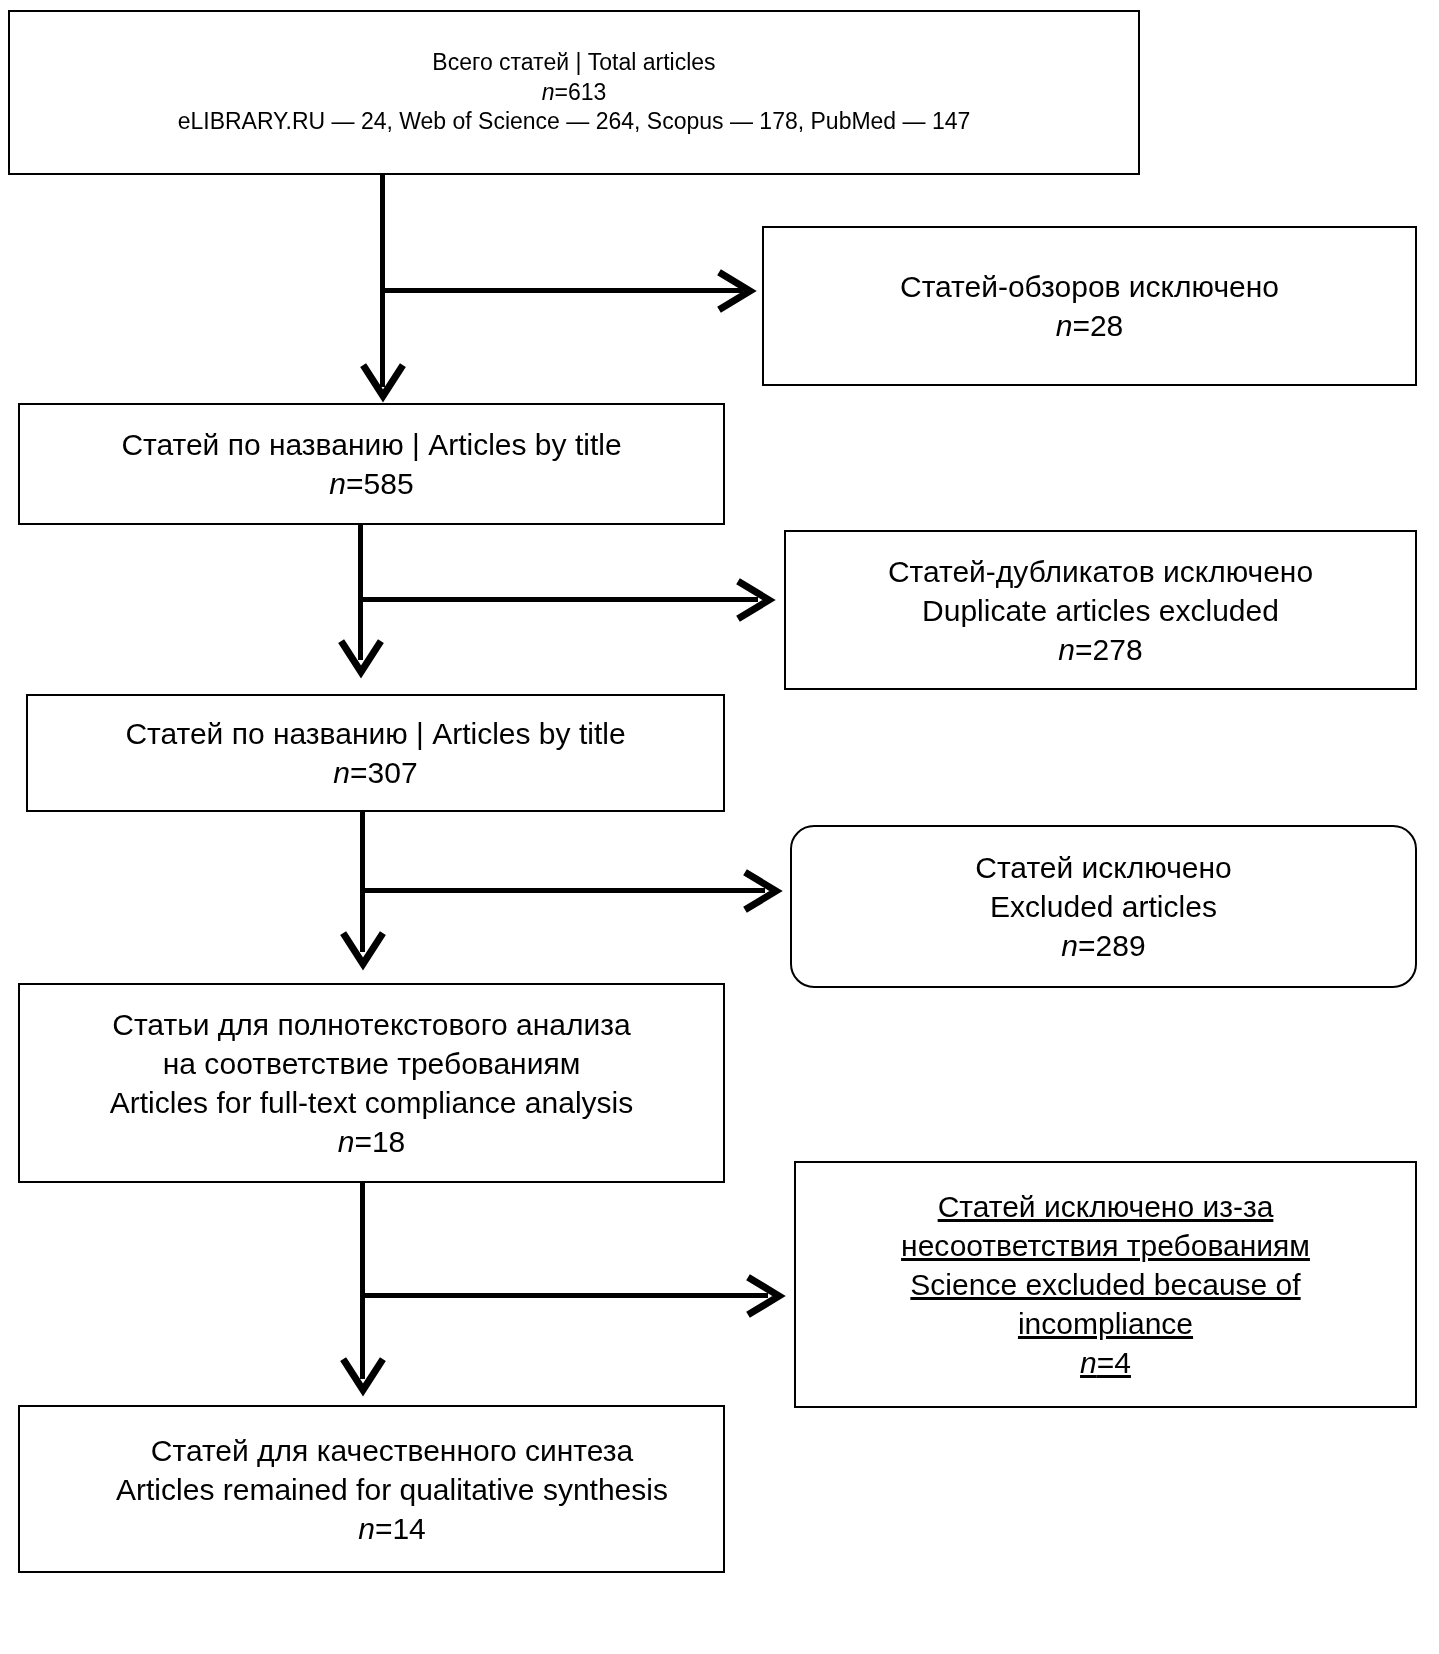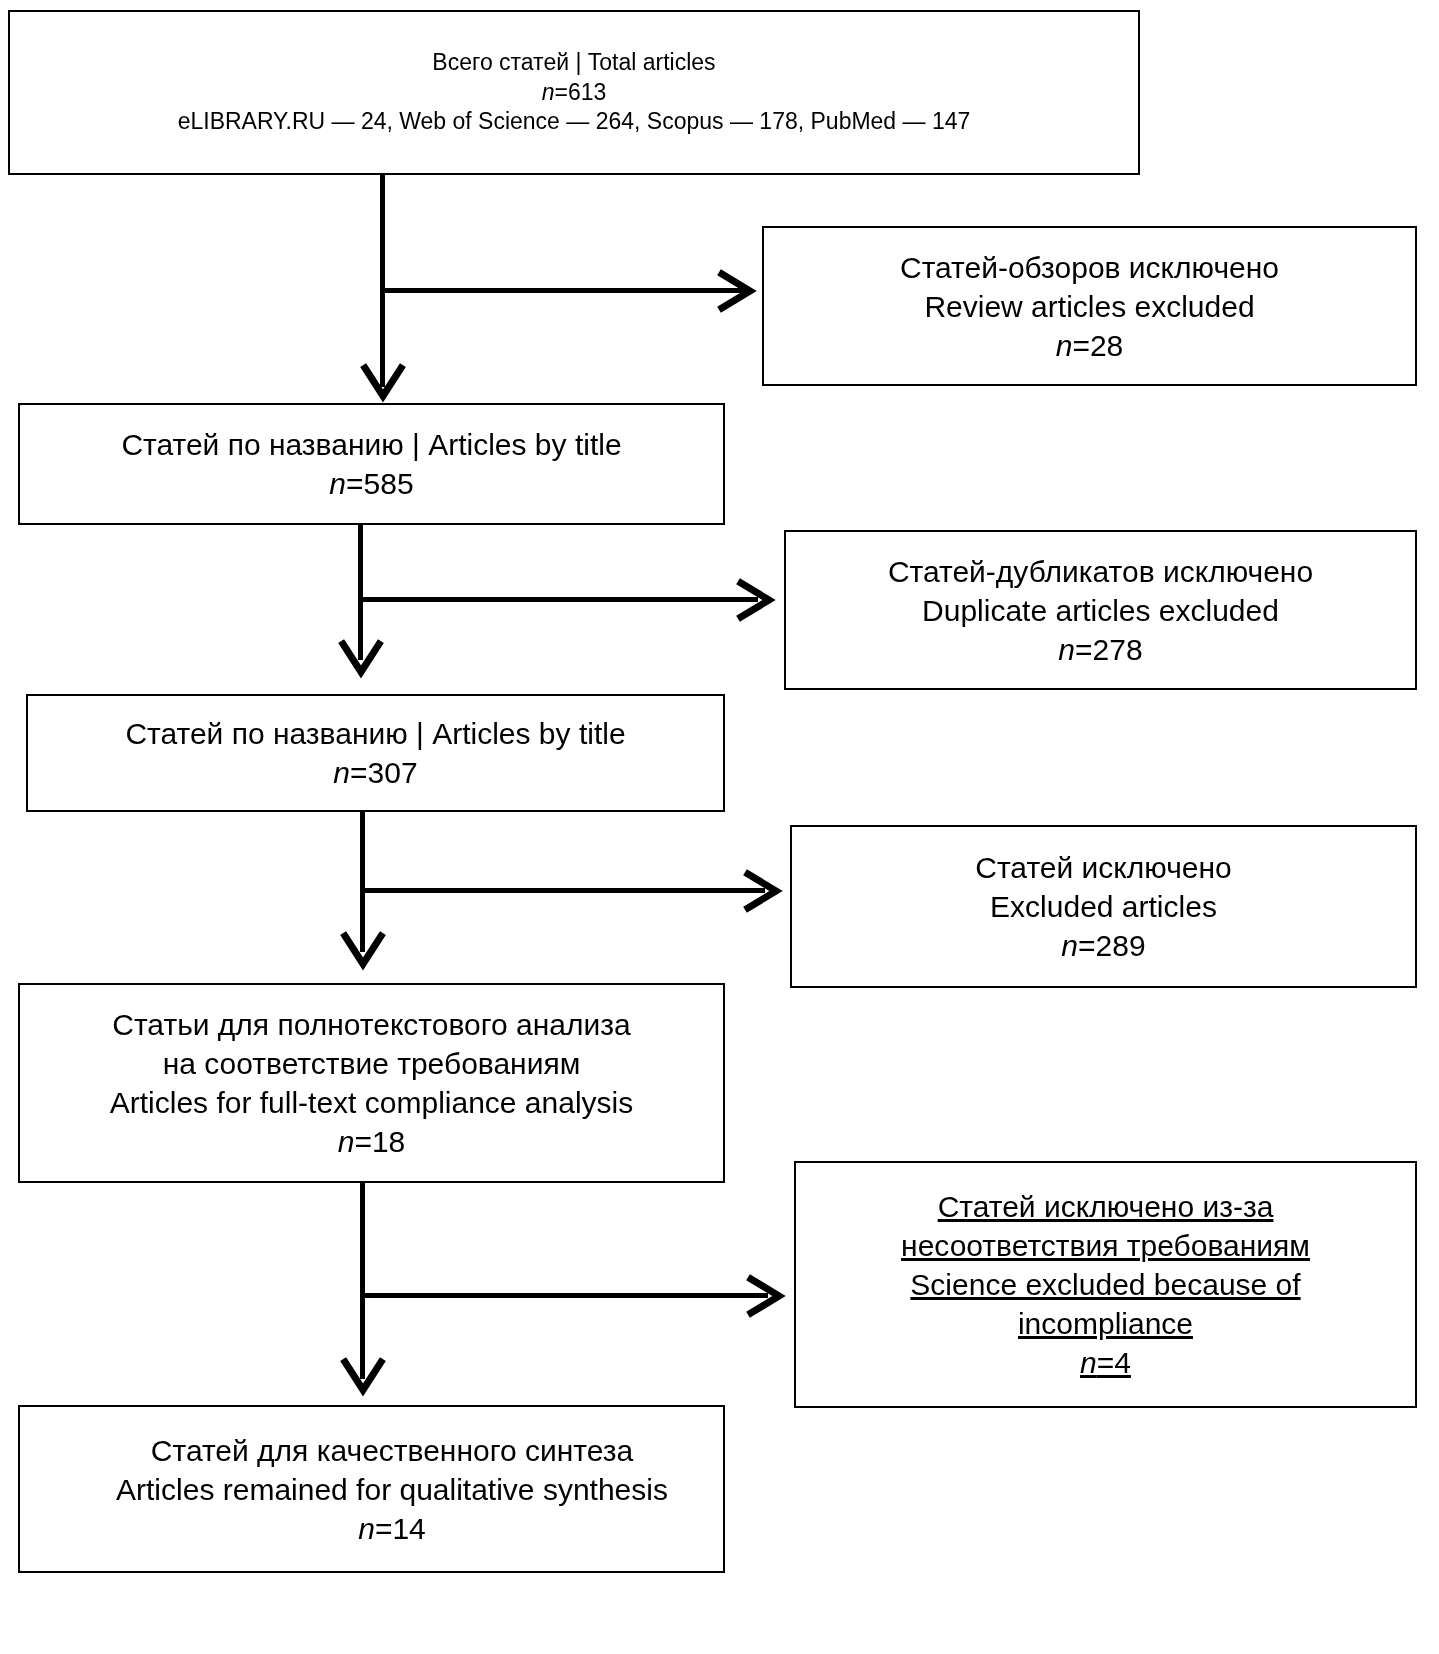--- a/index.html
+++ b/index.html
@@ -65,21 +65,20 @@
   <div class="hline" style="left:380px; top:288px; width:363px; height:5px;"></div>
   <svg class="ahead" style="left:716px; top:268px;" width="46" height="46" viewBox="0 0 46 46">
       <path d="M6 6 L34 23 L6 40" fill="none" stroke="#000" stroke-width="7" stroke-linecap="square"></path>
     </svg>
   <svg class="ahead" style="left:359px; top:362px;" width="48" height="48" viewBox="0 0 48 48">
       <path d="M6 6 L24 34 L42 6" fill="none" stroke="#000" stroke-width="7" stroke-linecap="square"></path>
     </svg>
 
   <div class="box" style="left:762px; top:218px; width:655px; height:160px;margin-top:8px;">
     <span class="ln">Статей-обзоров исключено</span>
-    <span class="ln">Review articles excluded</span>
     <span class="ln nline"><i>n</i><span>=28</span></span>
   </div>
 
   <div class="box" style="left:18px; top:403px; width:707px; height:122px;">
     <span class="ln">Статей по названию | Articles by title</span>
     <span class="ln nline"><i>n</i><span>=585</span></span>
   </div>
 
   <div class="vline" style="left:358px; top:525px; width:5px; height:135px;"></div>
   <div class="hline" style="left:358px; top:597px; width:400px; height:5px;"></div>
@@ -103,21 +102,21 @@
 
   <div class="vline" style="left:360px; top:812px; width:5px; height:140px;"></div>
   <div class="hline" style="left:360px; top:888px; width:405px; height:5px;"></div>
   <svg class="ahead" style="left:742px; top:868px;" width="46" height="46" viewBox="0 0 46 46">
       <path d="M6 6 L34 23 L6 40" fill="none" stroke="#000" stroke-width="7" stroke-linecap="square"></path>
     </svg>
   <svg class="ahead" style="left:339px; top:930px;" width="48" height="48" viewBox="0 0 48 48">
       <path d="M6 6 L24 34 L42 6" fill="none" stroke="#000" stroke-width="7" stroke-linecap="square"></path>
     </svg>
 
-  <div class="box" style="left:790px; top:825px; width:627px; height:163px;">
+  <div class="box" style="left:790px; top:825px; width:627px; height:163px;border-radius:24px;">
     <span class="ln">Статей исключено</span>
     <span class="ln">Excluded articles</span>
     <span class="ln nline"><i>n</i><span>=289</span></span>
   </div>
 
   <div class="box" style="left:18px; top:983px; width:707px; height:200px;">
     <span class="ln">Статьи для полнотекстового анализа</span>
     <span class="ln">на соответствие требованиям</span>
     <span class="ln">Articles for full-text compliance analysis</span>
     <span class="ln nline"><i>n</i><span>=18</span></span>

